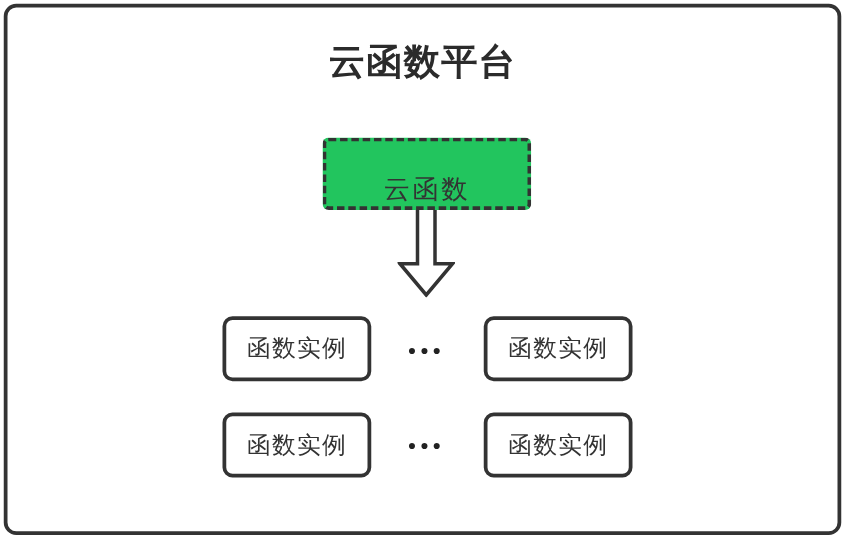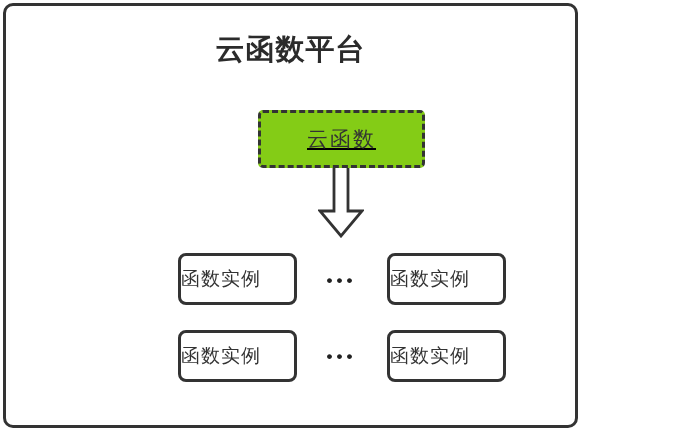--- a/index.html
+++ b/index.html
@@ -10,66 +10,65 @@
     overflow: hidden;
   }
   .canvas {
     position: relative;
     width: 676px; height: 434px;
     background: #ffffff;
   }
   .frame {
     position: absolute;
     left: 3px; top: 3px;
-    width: 575px; height: 425px;
+    width: 670px; height: 425px;
     border: 3px solid #333333;
     border-radius: 10px;
     background: #ffffff;
   }
   .title {
     position: absolute;
     left: 0; top: 24px;
     width: 100%;
     text-align: center;
     font-size: 29px;
     font-weight: bold;
     letter-spacing: 1px;
     color: #2b2b2b;
   }
   .cloud-box {
     position: absolute;
     left: 252px; top: 104px;       
     width: 167px; height: 58px;
     border: 3px dashed #333333;
     border-radius: 5px;
-    background: #84cc16;
+    background: #22c55e;
     display: flex;
-    align-items: center;
+    align-items: flex-end;
     justify-content: center;
-    text-decoration: underline;
   }
   .cloud-box span {
     font-size: 21px;
     color: #333333;
     letter-spacing: 2px;
   }
   .arrow {
     position: absolute;
     left: 312px; top: 162px;       
     width: 46px; height: 70px;
   }
   .inst-box {
     position: absolute;
     width: 119px; height: 52px;
     border: 3px solid #333333;
     border-radius: 8px;
     background: #ffffff;
     display: flex;
     align-items: center;
-    justify-content: flex-start;
+    justify-content: center;
   }
   .inst-box span {
     font-size: 19px;
     color: #333333;
     letter-spacing: 1px;
   }
   .tl { left: 172px; top: 247px; }  
   .tr { left: 381px; top: 247px; }  
   .bl { left: 172px; top: 324px; }  
   .br { left: 381px; top: 324px; }  

